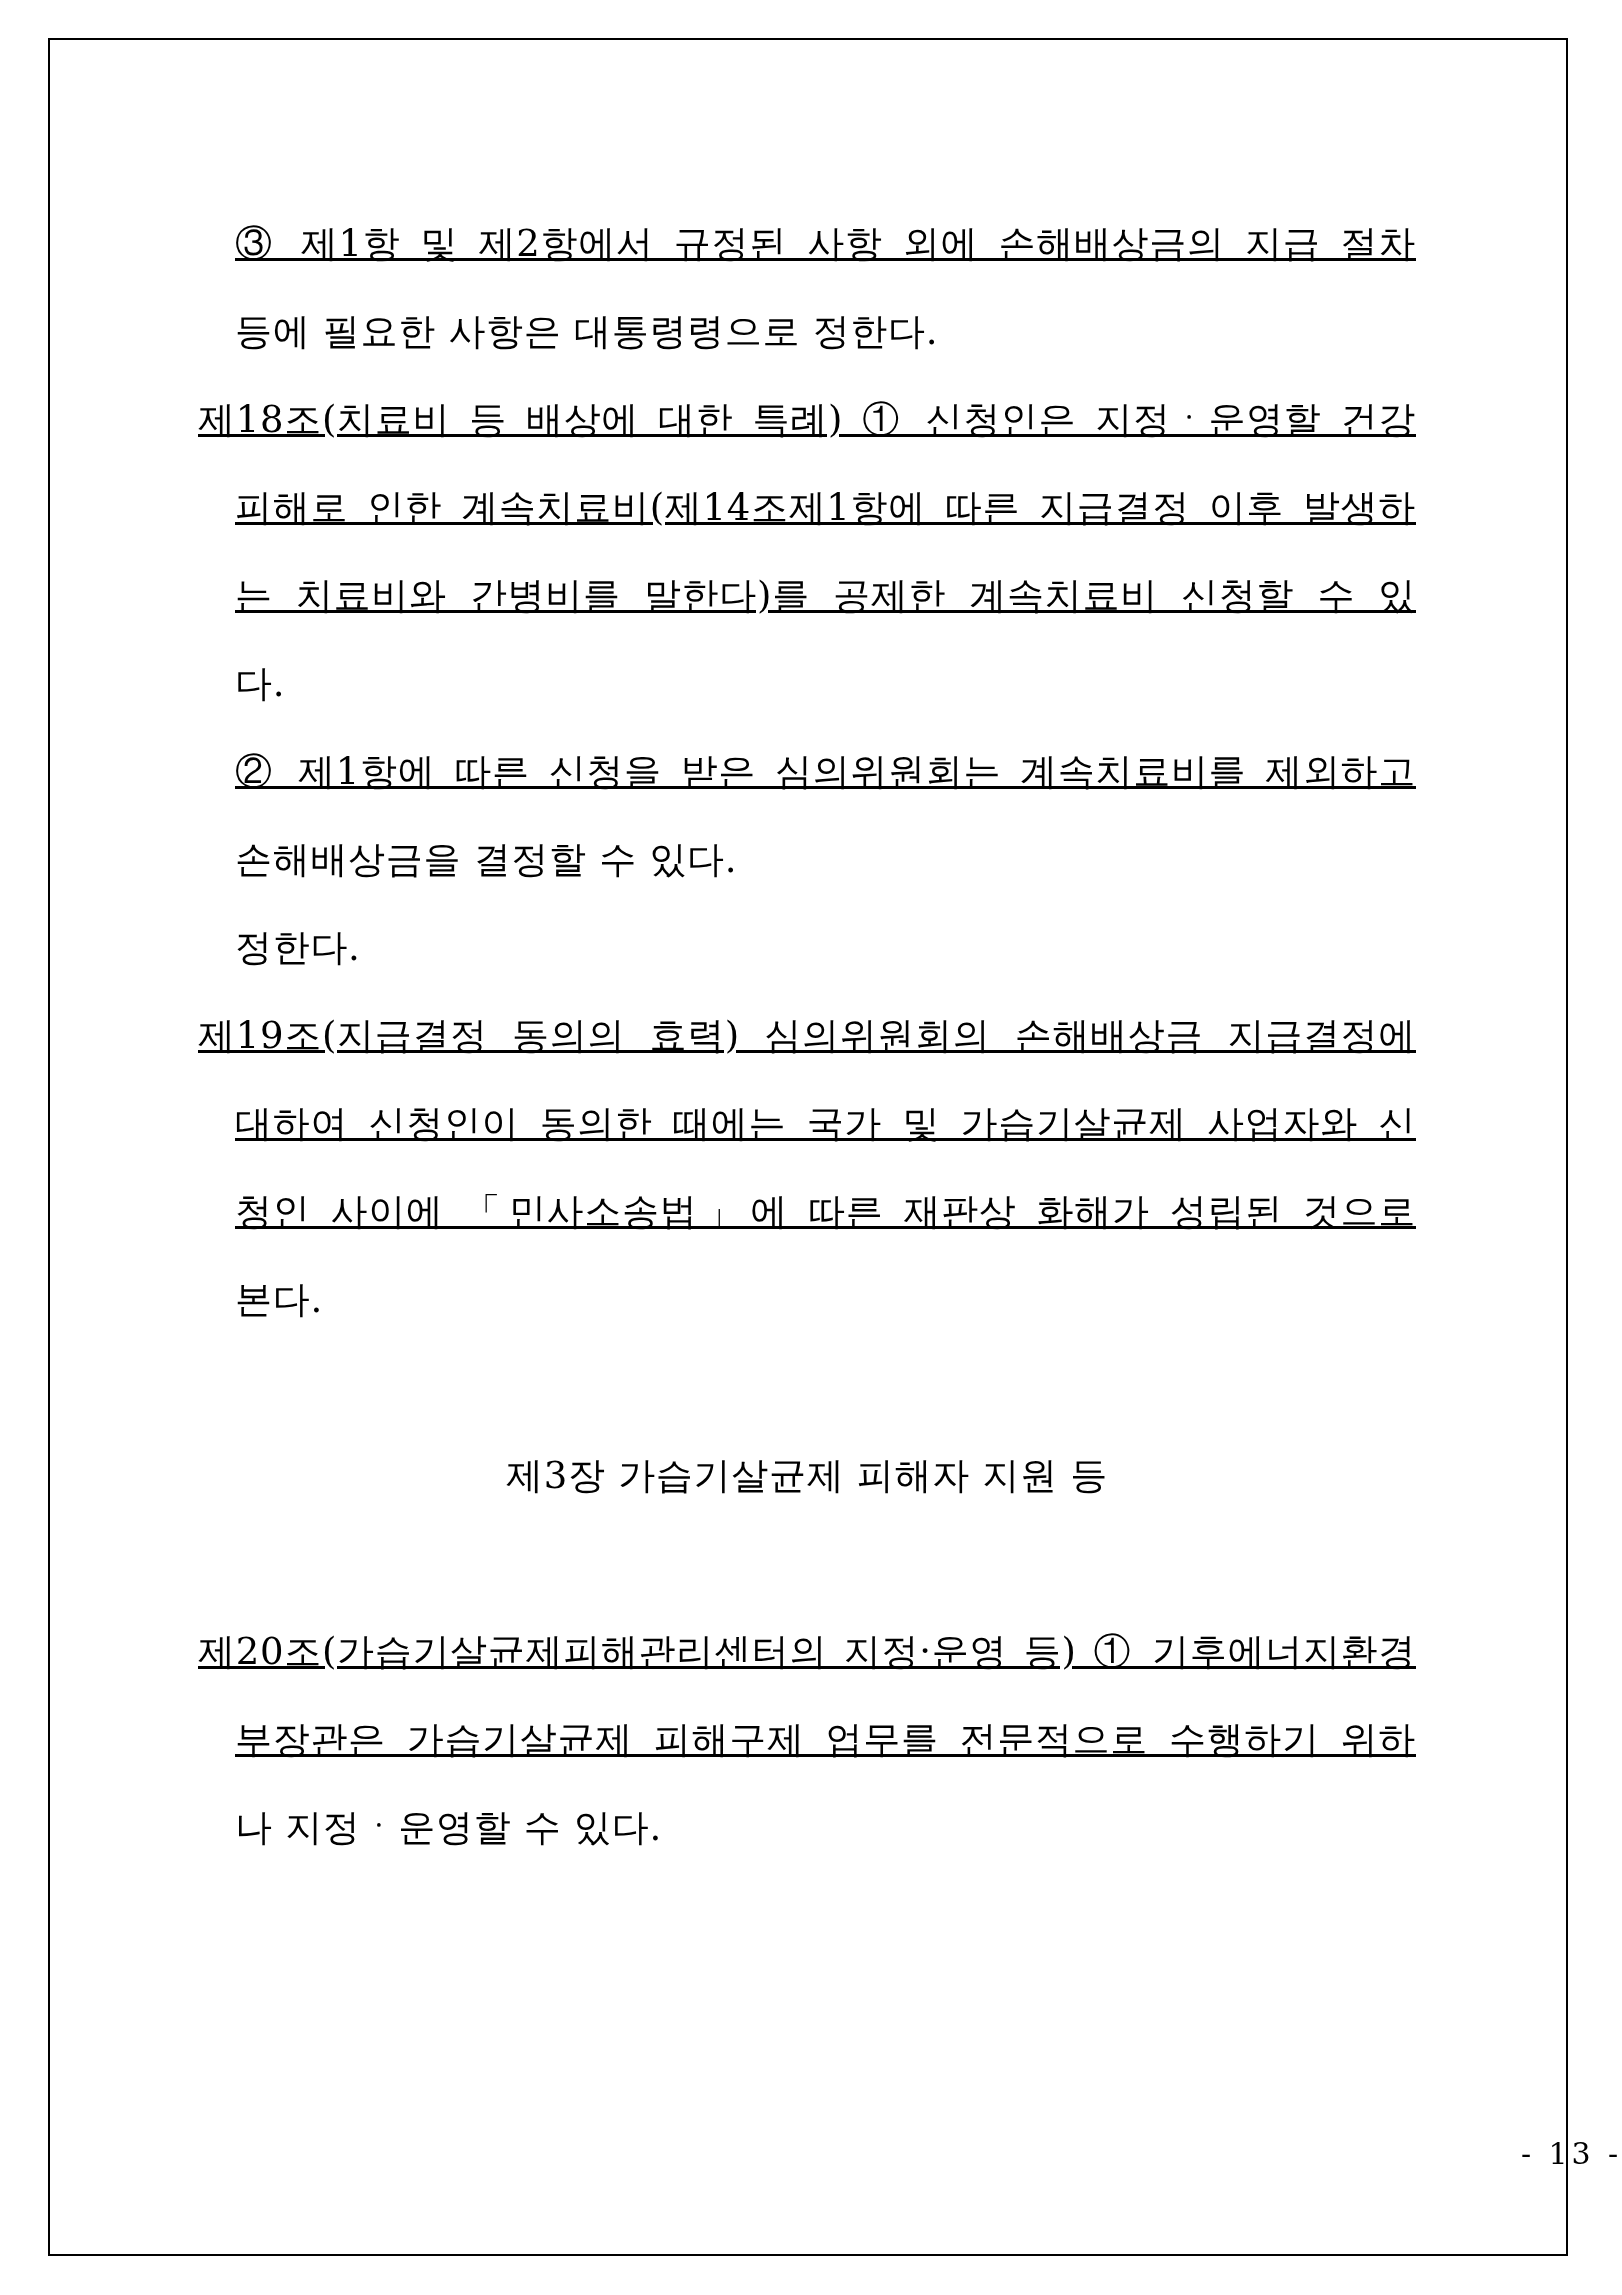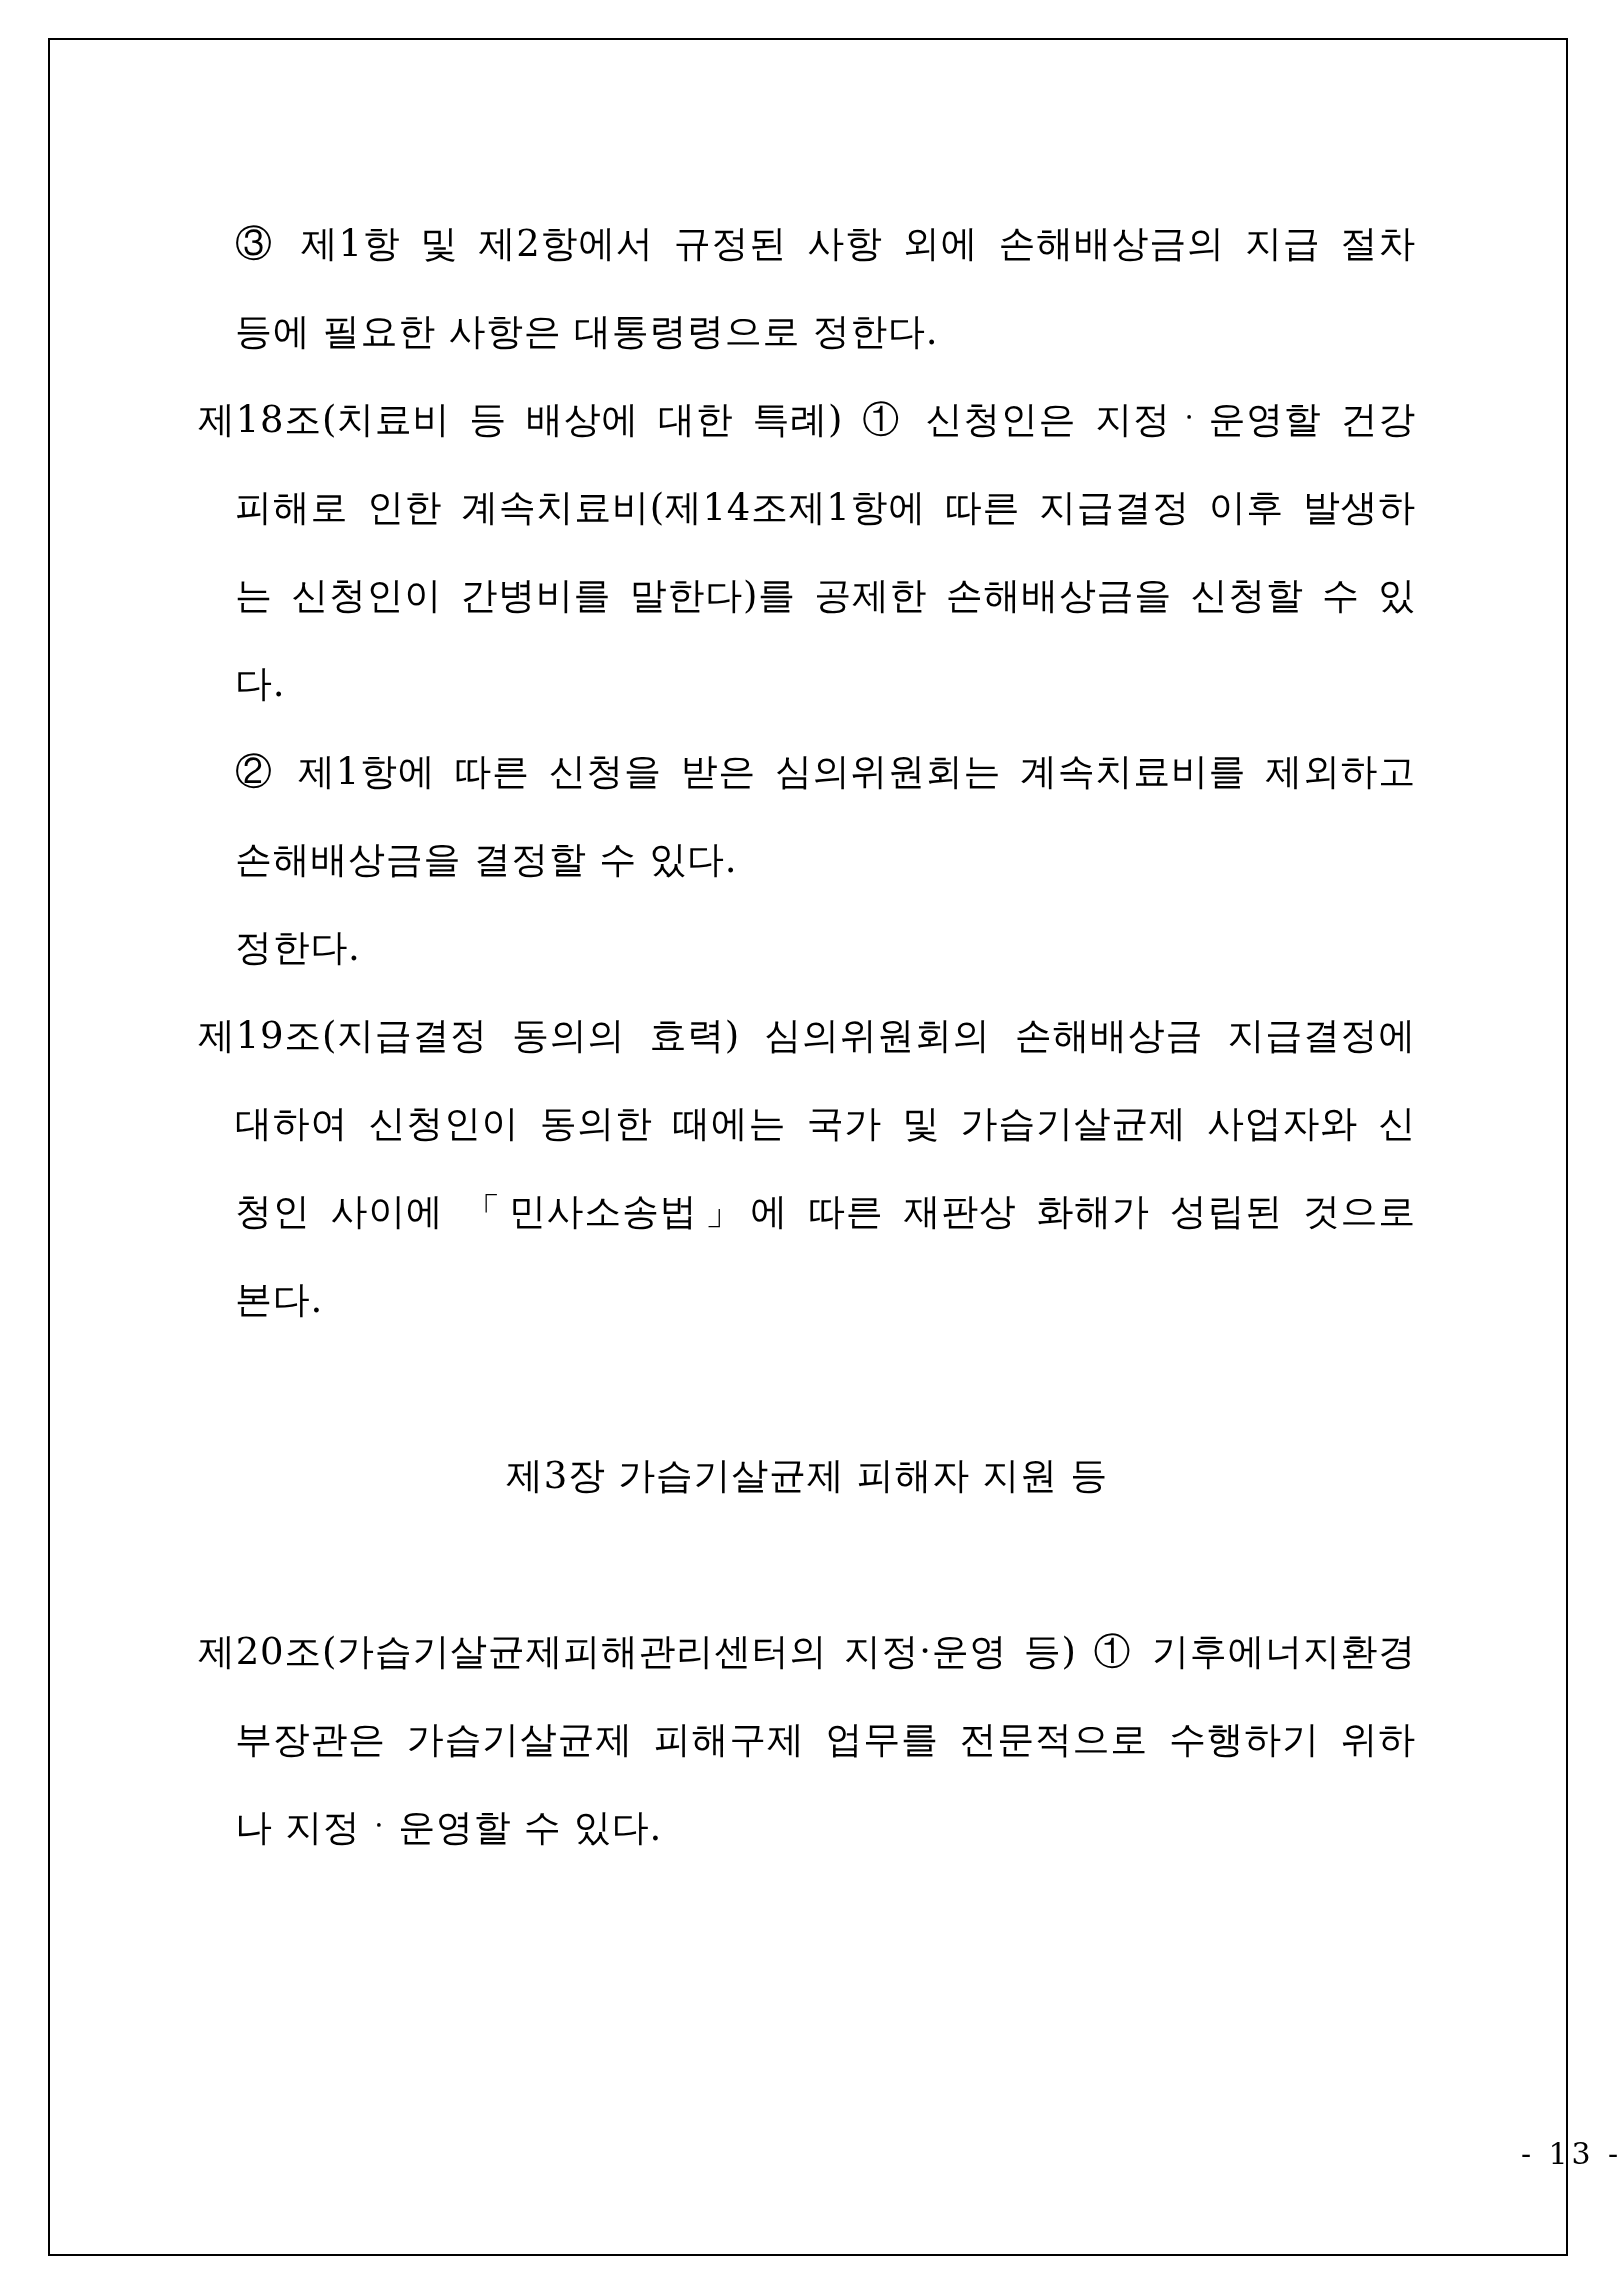--- a/index.html
+++ b/index.html
@@ -37,20 +37,21 @@
   .line {
     height: 88px;
     text-align: left;
   }
   .line.indent {
     padding-left: 37px;
   }
   .line.j {
     text-align: justify;
     text-align-last: justify;
+    text-decoration: underline;
   }
   .line.heading {
     text-align: center;
     text-align-last: center;
     padding-left: 0;
   }
   .line.blank {
     height: 88px;
   }
   .page-number {
@@ -67,21 +68,21 @@
 </head>
 <body>
 
 <div class="page" style="background: rgb(255, 255, 255); color: rgb(0, 0, 0);">
   <div class="border-frame" style="border-color: rgb(0, 0, 0);"></div>
   <div class="text-block">
       <div class="line indent j">③ 제1항 및 제2항에서 규정된 사항 외에 손해배상금의 지급 절차</div>
       <div class="line indent">등에 필요한 사항은 대통령령으로 정한다.</div>
       <div class="line j">제18조(치료비 등 배상에 대한 특례) ① 신청인은 지정ㆍ운영할 건강</div>
       <div class="line indent j">피해로 인한 계속치료비(제14조제1항에 따른 지급결정 이후 발생하</div>
-      <div class="line indent j">는 신청인이 간병비를 말한다)를 공제한 손해배상금을 신청할 수 있</div>
+      <div class="line indent j">는 치료비와 간병비를 말한다)를 공제한 계속치료비 신청할 수 있</div>
       <div class="line indent">다.</div>
       <div class="line indent j">② 제1항에 따른 신청을 받은 심의위원회는 계속치료비를 제외하고</div>
       <div class="line indent">손해배상금을 결정할 수 있다.</div>
       <div class="line indent">정한다.</div>
       <div class="line j">제19조(지급결정 동의의 효력) 심의위원회의 손해배상금 지급결정에</div>
       <div class="line indent j">대하여 신청인이 동의한 때에는 국가 및 가습기살균제 사업자와 신</div>
       <div class="line indent j">청인 사이에 「민사소송법」에 따른 재판상 화해가 성립된 것으로</div>
       <div class="line indent">본다.</div>
       <div class="line blank"></div>
       <div class="line heading">제3장 가습기살균제 피해자 지원 등</div>

